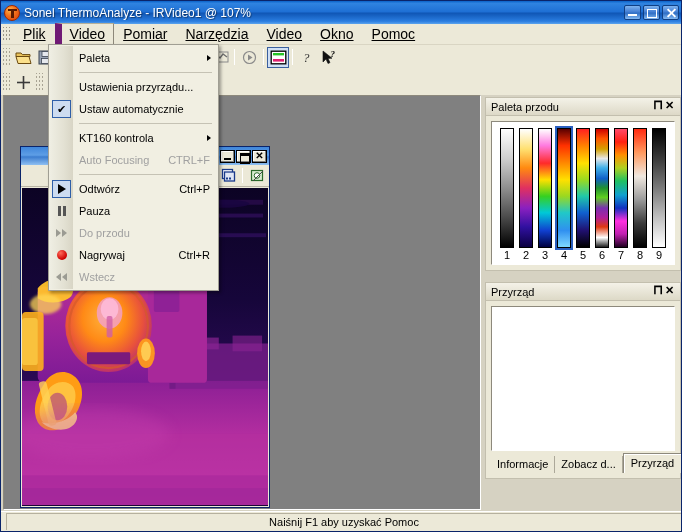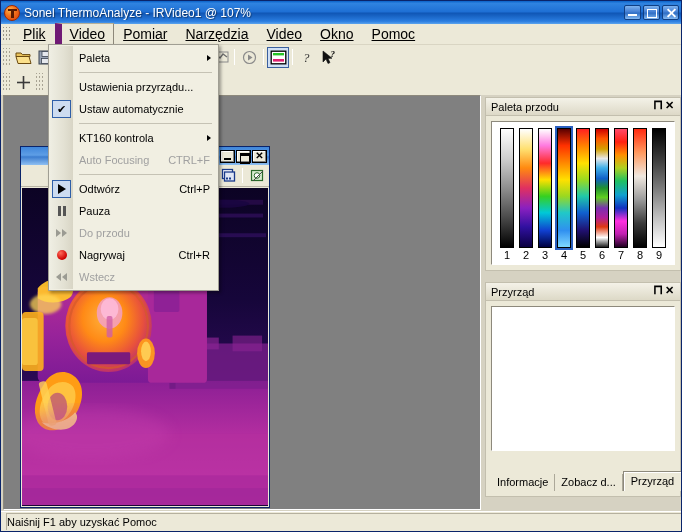--- a/index.html
+++ b/index.html
@@ -190,21 +190,21 @@
     width: 14px; height: 120px; border: 1px solid #000; background: #000;
   }
   .pal-col.selected .pal-strip { outline: 2px solid #2a5fc0; outline-offset: 0px; }
   .pal-num { font-size: 11px; line-height: 14px; }
 
   .instrument-well {
     background: #fff; border: 1px solid #8d897c;
     border-right-color: #fff; border-bottom-color: #fff;
     height: 145px;
   }
-  .tabstrip { display: flex; align-items: flex-end; height: 19px; margin-top: 21px; gap: 0; }
+  .tabstrip { display: flex; align-items: flex-end; height: 19px; margin-top: 3px; gap: 0; }
   .tab {
     padding: 2px 6px 3px 6px; font-size: 11px; white-space: nowrap;
     border-right: 1px solid #aca899; cursor: default; color: #000;
   }
   .tab:last-child { border-right: none; }
   .tab.active {
     background: #ece9d8;
     border: 1px solid #8d897c; border-bottom: none;
     box-shadow: inset 1px 1px 0 #fff;
     padding: 3px 7px 4px 7px; font-weight: normal;
@@ -212,21 +212,21 @@
 
   
   .statusbar {
     position: absolute; left: 0; bottom: 0; width: 680px; height: 20px;
     background: #ece9d8; display: flex; align-items: center;
     border-top: 1px solid #fff;
   }
   .status-text {
     margin-left: 5px; font-size: 11px;
     border: 1px solid #b5b09e; border-right: none; border-bottom: none;
-    padding: 2px 0; flex: 1 1 auto; height: 17px;
+    padding: 2px 0; flex: 1 1 auto; height: 17px; text-align: center;
   }
 
   
   .dropdown {
     position: absolute; left: 47px; top: 43px; width: 171px;
     background: #f1efe2;
     border: 1px solid #a09e93;
     box-shadow: 2px 2px 3px rgba(0,0,0,.35);
     z-index: 100; padding: 2px 0;
   }

